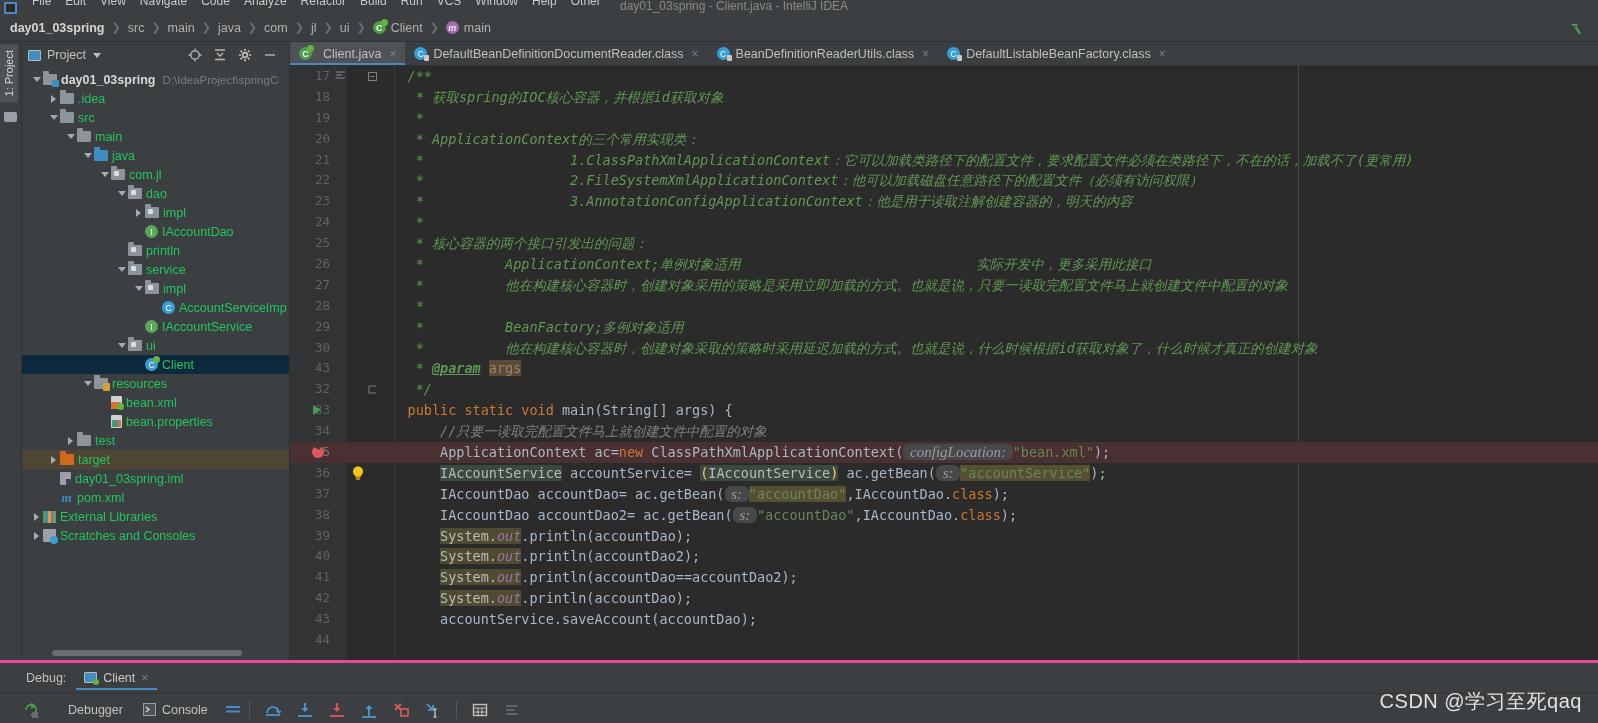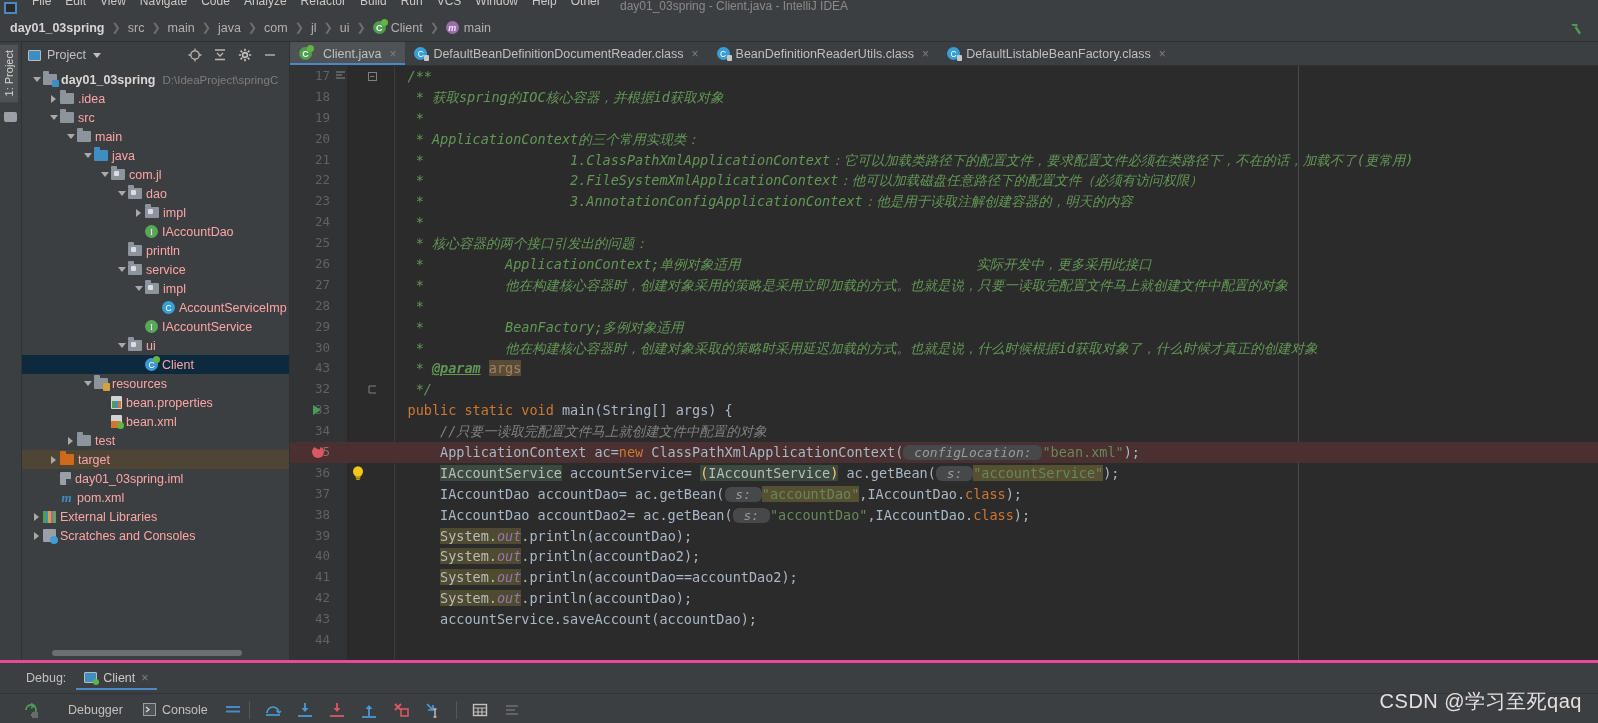--- a/index.html
+++ b/index.html
@@ -97,21 +97,21 @@
   }
   .trow{
     display:flex; align-items:center; height:19px; white-space:nowrap;
     padding-right:4px;
   }
   .trow.sel{ background:#0d293e; }
   .trow.target-hl{ background:#4e4534; }
   .tw{ width:13px; flex:none; display:flex; align-items:center; justify-content:center;}
   .arrow-r{ width:0;height:0;border-top:4px solid transparent;border-bottom:4px solid transparent;border-left:5px solid #a9a9a9;}
   .arrow-d{ width:0;height:0;border-left:4px solid transparent;border-right:4px solid transparent;border-top:5px solid #a9a9a9;}
-  .tlabel{ color:#fca5a5; margin-left:4px;}
+  .tlabel{ color:#22c55e; margin-left:4px;}
   .tlabel.bold{ font-weight:bold; color:#d8d8d8; }
   .tpath{ color:#7d7d7d; margin-left:7px; font-size:11.5px; overflow:hidden;}
   .folder{
     width:14px;height:11px;background:#8d949b;border-radius:1px;flex:none;
     position:relative;
   }
   .folder::before{
     content:""; position:absolute; left:0; top:-3px; width:6px;height:3px;
     background:#8d949b; border-radius:1px 1px 0 0;
   }
@@ -253,22 +253,22 @@
 
   .cm{ color:#629755; font-style:italic; }
   .cline{ color:#808080; font-style:italic; }
   .kw{ color:#cc7832; }
   .st{ color:#6a8759; }
   .fld{ color:#9876aa; font-style:italic; }
   .pl{ color:#a9b7c6; }
   .doctag{ color:#629755; font-style:italic; text-decoration:underline; font-weight:bold;}
   .param-hl{ background:#5b4a36; color:#9a8566;margin-top:8px; }
   .hint{
-    background:#46484a; color:#9b9b9b; font-size:13px; padding:0 3px;
-    border-radius:6px; font-style:italic;
+    background:#46484a; color:#9b9b9b; font-size:15px; padding:0 3px;
+    border-radius:6px; font-style:italic;font-family:Liberation Serif, serif;
   }
   .sel-green{ background:#3a4a3f; }
   .sel-olive{ background:#4f4b30; }
   .sel-olive2{ background:#555032; }
   .paren-hl{ color:#ffc66d; background:#3a4a3f; }
 
   .bp{
     position:absolute; left:22px; top:4px; width:12px;height:12px;
     border-radius:50%; background:#db5860;
   }
@@ -554,28 +554,28 @@
         <span style="width:59px;flex:none;"></span>
         <span class="tw">
           <span class="arrow-d"></span>
         </span>
         <span class="folder res"></span>
         <span class="tlabel">resources</span>
       </div>
       <div class="trow">
         <span style="width:76px;flex:none;"></span>
         <span class="tw"></span>
+        <span class="ic-file ic-xml"></span>
+        <span class="tlabel">bean.xml</span>
+      </div>
+      <div class="trow">
+        <span style="width:76px;flex:none;"></span>
+        <span class="tw"></span>
         <span class="ic-file ic-prop"></span>
         <span class="tlabel">bean.properties</span>
-      </div>
-      <div class="trow">
-        <span style="width:76px;flex:none;"></span>
-        <span class="tw"></span>
-        <span class="ic-file ic-xml"></span>
-        <span class="tlabel">bean.xml</span>
       </div>
       <div class="trow">
         <span style="width:42px;flex:none;"></span>
         <span class="tw">
           <span class="arrow-r"></span>
         </span>
         <span class="folder"></span>
         <span class="tlabel">test</span>
       </div>
       <div class="trow target-hl">

